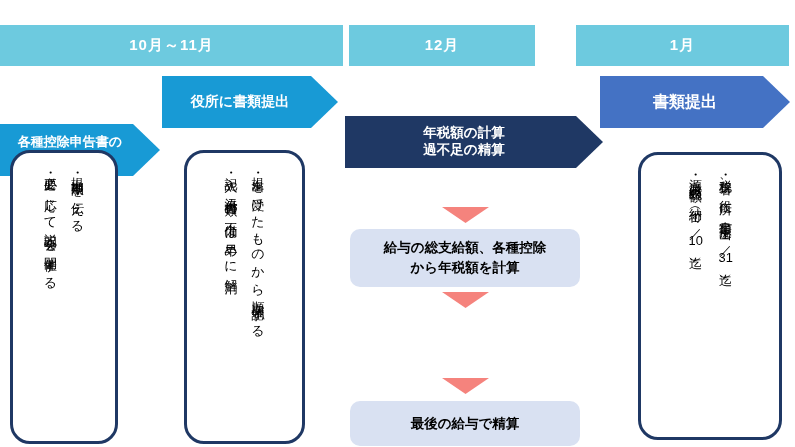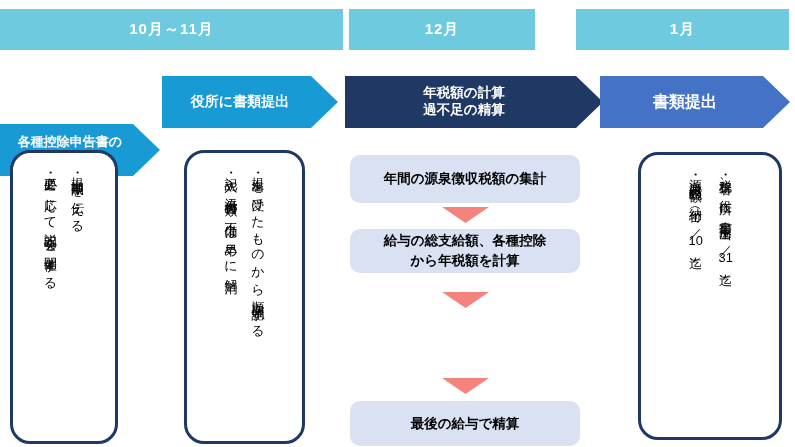--- a/index.html
+++ b/index.html
@@ -17,53 +17,53 @@
     background:#ffffff;
   }
   .canvas{
     position:relative;
     width:795px;height:447px;
     background:#ffffff;
     overflow:hidden;
   }
   
   .thead{
-    position:absolute;top:9px;height:41px;
+    position:absolute;top:25px;height:41px;
     background:var(--header-fill);
     display:flex;align-items:center;justify-content:center;
     color:#ffffff;font-size:15px;font-weight:bold;
     letter-spacing:1px;
   }
   .thead.h1{left:0;width:343px;}
   .thead.h2{left:349px;width:186px;}
   .thead.h3{left:576px;width:213px;}
   
   .arrow{
     position:absolute;top:76px;height:52px;
     display:flex;align-items:center;justify-content:center;
     color:#ffffff;font-weight:bold;text-align:center;
     white-space:pre-line;line-height:1.25;
     clip-path:polygon(0 0, calc(100% - 27px) 0, 100% 50%, calc(100% - 27px) 100%, 0 100%);
     padding-right:20px;
   }
   .arrow.a1{left:0;width:160px;background:var(--arrow-primary);font-size:13px;margin-top:48px;}
   .arrow.a2{left:162px;width:176px;background:var(--arrow-primary);font-size:14px;}
-  .arrow.a3{left:345px;width:258px;background:var(--arrow-dark);font-size:13.5px;}
+  .arrow.a3{left:345px;width:258px;background:var(--arrow-dark);font-size:13.5px;margin-top:40px;}
   .arrow.a4{left:600px;width:190px;background:var(--arrow-submit);font-size:16px;}
   
   .pbox{
     position:absolute;left:350px;width:230px;
     background:var(--process-fill);
     border-radius:10px;
     display:flex;align-items:center;justify-content:center;
     color:#000000;font-size:13.5px;font-weight:bold;
     text-align:center;white-space:pre-line;line-height:1.45;
   }
   .pbox.p1{top:155px;height:48px;}
-  .pbox.p2{top:229px;height:44px;}
+  .pbox.p2{top:229px;height:58px;}
   .pbox.p3{top:316px;height:57px;}
   .pbox.p4{top:401px;height:45px;}
   
   .tri{
     position:absolute;left:442px;width:47px;height:16px;
     background:var(--triangle);
     clip-path:polygon(0 0,100% 0,50% 100%);
   }
   .tri.t1{top:207px;}
   .tri.t2{top:292px;}
@@ -103,21 +103,20 @@
   <div class="thead h2">12月</div>
   <div class="thead h3">1月</div>
 
   <div class="arrow a1">各種控除申告書の
 配布</div>
   <div class="arrow a2">役所に書類提出</div>
   <div class="arrow a3">年税額の計算
 過不足の精算</div>
   <div class="arrow a4">書類提出</div>
 
-  <div class="pbox p1">年間の源泉徴収税額の集計</div>
   <div class="tri t1"></div>
   <div class="pbox p2">給与の総支給額、各種控除
 から年税額を計算</div>
   <div class="tri t2"></div>
   <div class="tri t3"></div>
   <div class="pbox p4">最後の給与で精算</div>
 
   <div class="nbox na">
     <div class="vtext">
       <div class="vline">・提出期限を伝える</div>

